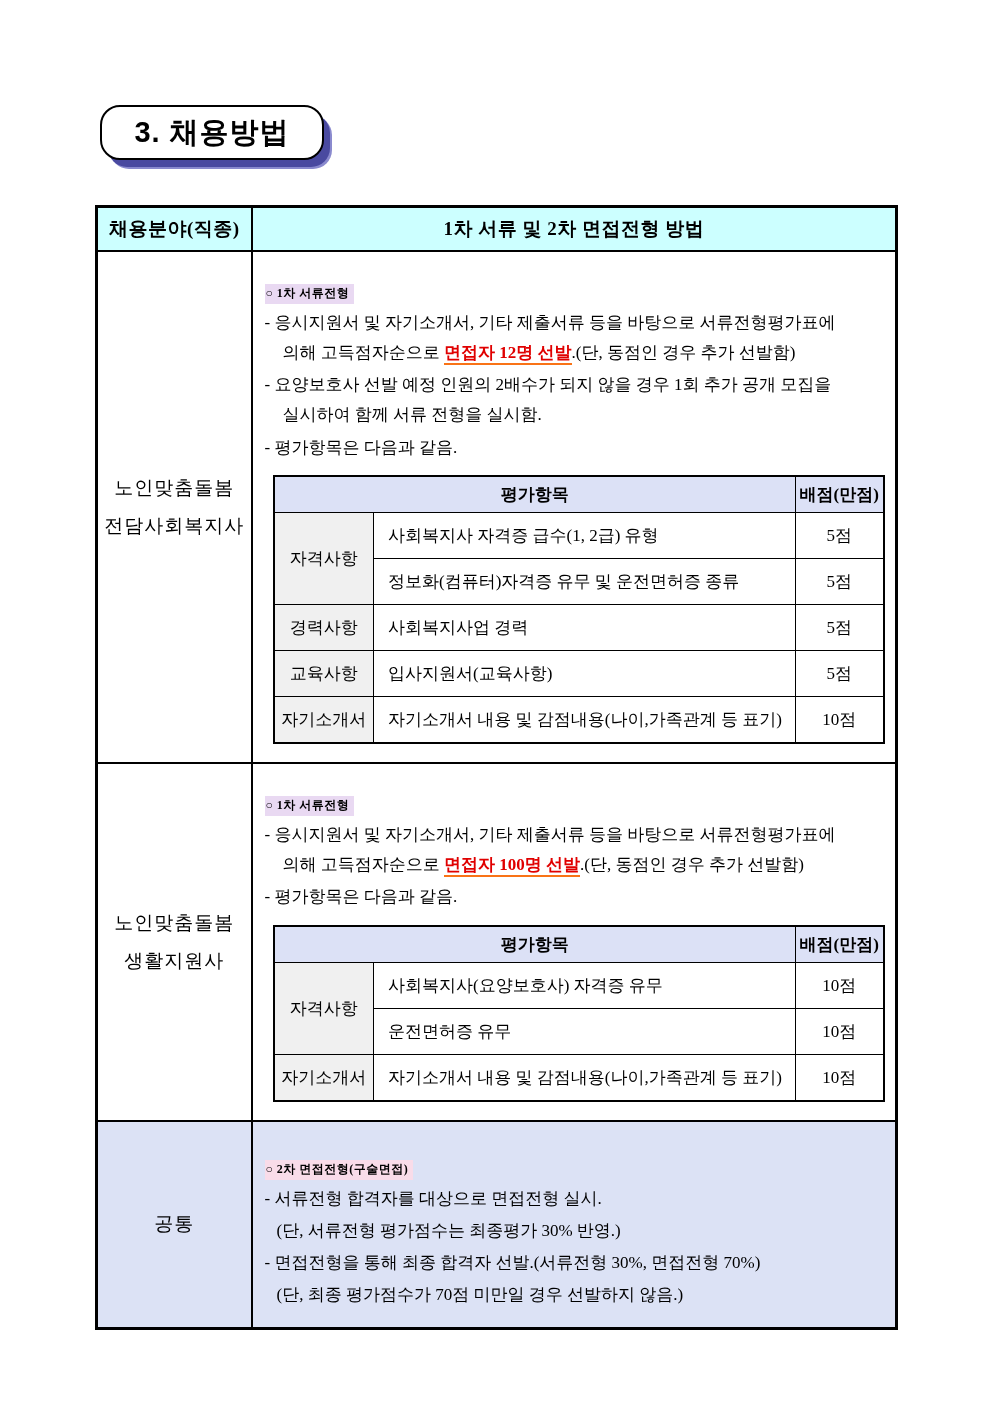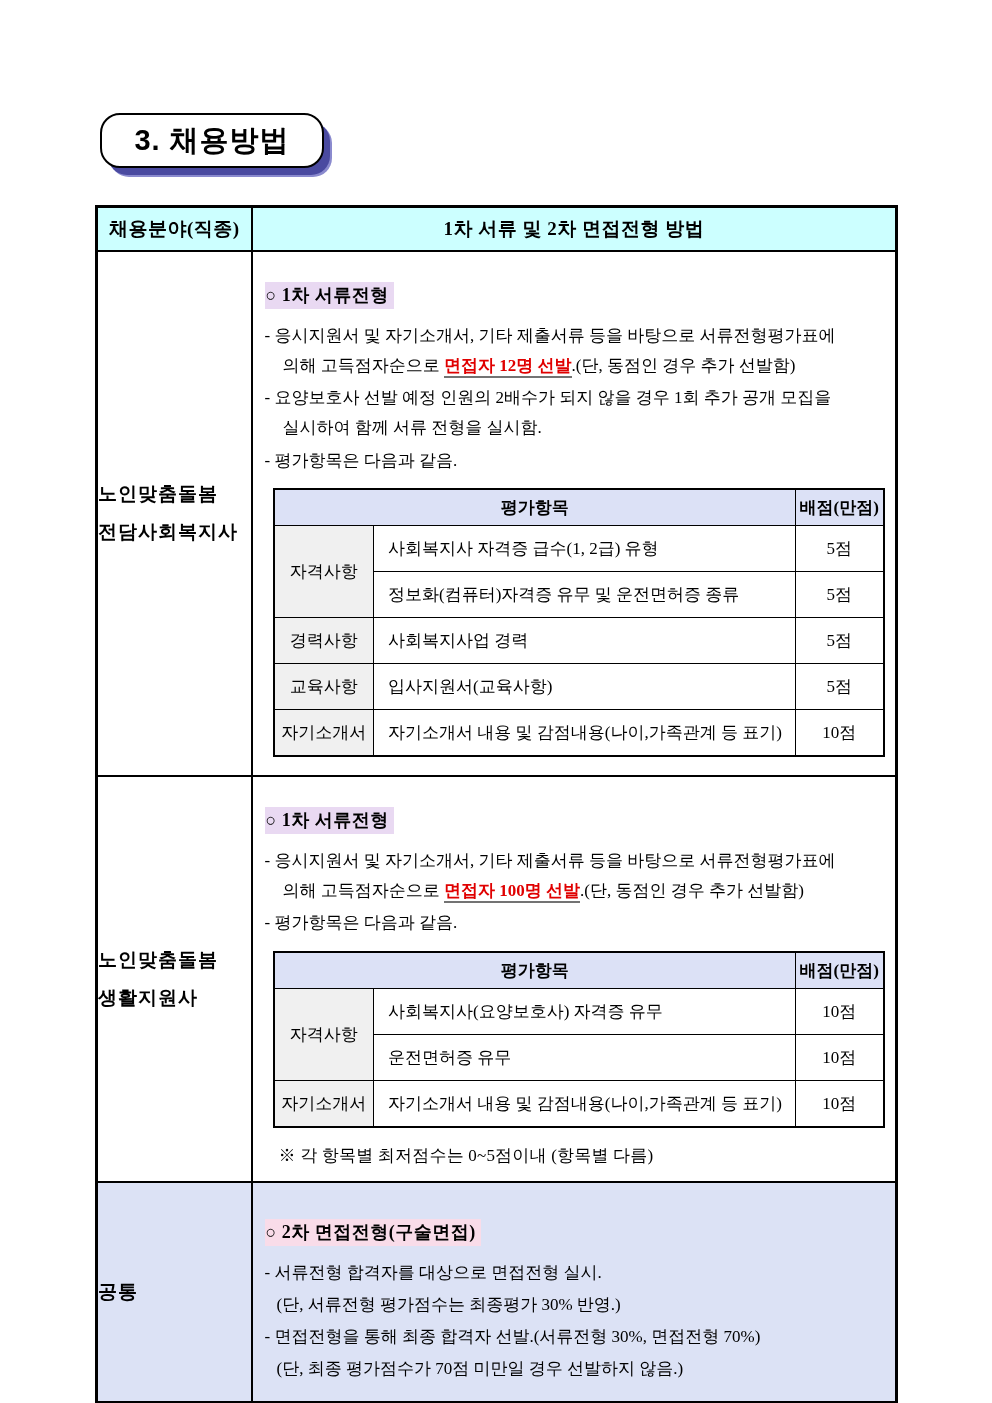--- a/index.html
+++ b/index.html
@@ -11,21 +11,21 @@
     background: #ffffff;
     font-family: "Liberation Serif", serif;
     color: #000;
     overflow: hidden;
   }
 
   
   .title-box {
     position: absolute;
     left: 100px;
-    top: 113px;
+    top: 105px;
     width: 224px;
     height: 55px;
     background: #ffffff;
     border: 2.5px solid #000;
     border-radius: 20px;
     display: flex;
     align-items: center;
     justify-content: center;
     box-shadow: 7px 8px 0 -1px #4a4aa0, 9px 10px 0 -1px #8a8ace;
     font-family: "Liberation Sans", sans-serif;
@@ -52,64 +52,64 @@
   .header-row th {
     background: #ccffff;
     height: 44px;
     font-size: 19px;
     font-weight: bold;
     text-align: center;
     vertical-align: middle;
     letter-spacing: 0.5px;
   }
   .cat-cell {
-    text-align: left;
+    text-align: center;
     vertical-align: middle;
-    font-weight: bold;
+    font-weight: normal;
     font-size: 19px;
     line-height: 2.0;
     letter-spacing: 1px;
   }
   .content-cell {
     vertical-align: top;
     padding: 30px 8px 14px 12px;
     font-size: 17px;
   }
   tr.row-sw  > td { height: 484px; }
   tr.row-ls  > td { height: 354px; }
   tr.row-common > td { height: 204px; background: #dce2f5; }
   tr.row-common .content-cell { padding-top: 36px; }
 
   .section-title {
     display: inline-block;
     font-weight: bold;
-    font-size: 18px;
+    font-size: 12px;
     padding: 1px 5px 2px 1px;
-    margin-bottom: 10px;
+    margin-bottom: 2px;
     letter-spacing: 0.5px;
   }
   .hl-purple { background: #e9d9f2; }
   .hl-pink   { background: #f9dce9; }
 
   .bullet {
     padding-left: 18px;
     text-indent: -18px;
     line-height: 1.78;
     margin: 2px 0;
     word-break: keep-all;
   }
   .cont-line {
     padding-left: 12px;
     line-height: 1.78;
     margin: 2px 0;
   }
   .red-strong {
     color: #e00000;
     font-weight: bold;
-    border-bottom: 2px solid #737373;
+    border-bottom: 2px solid #f97316;
     padding-bottom: 1px;
   }
 
   
   .inner-table {
     border-collapse: collapse;
     border: 2px solid #000;
     width: 612px;
     margin: 12px 0 4px 8px;
     table-layout: fixed;
@@ -256,21 +256,20 @@
                 <td class="inner-item">운전면허증 유무</td>
                 <td class="inner-score">10점</td>
               </tr>
               <tr>
                 <td class="inner-cat">자기소개서</td>
                 <td class="inner-item">자기소개서 내용 및 감점내용(나이,가족관계 등 표기)</td>
                 <td class="inner-score">10점</td>
               </tr>
             </tbody>
           </table>
-          <p class="note">※ 각 항목별 최저점수는 0~5점이내 (항목별 다름)</p>
         </td>
       </tr>
 
       <tr class="row-common">
         <td class="cat-cell">
           <div>공통</div>
         </td>
         <td class="content-cell">
           <div>
             <span class="section-title hl-pink">○ 2차 면접전형(구술면접)</span>

